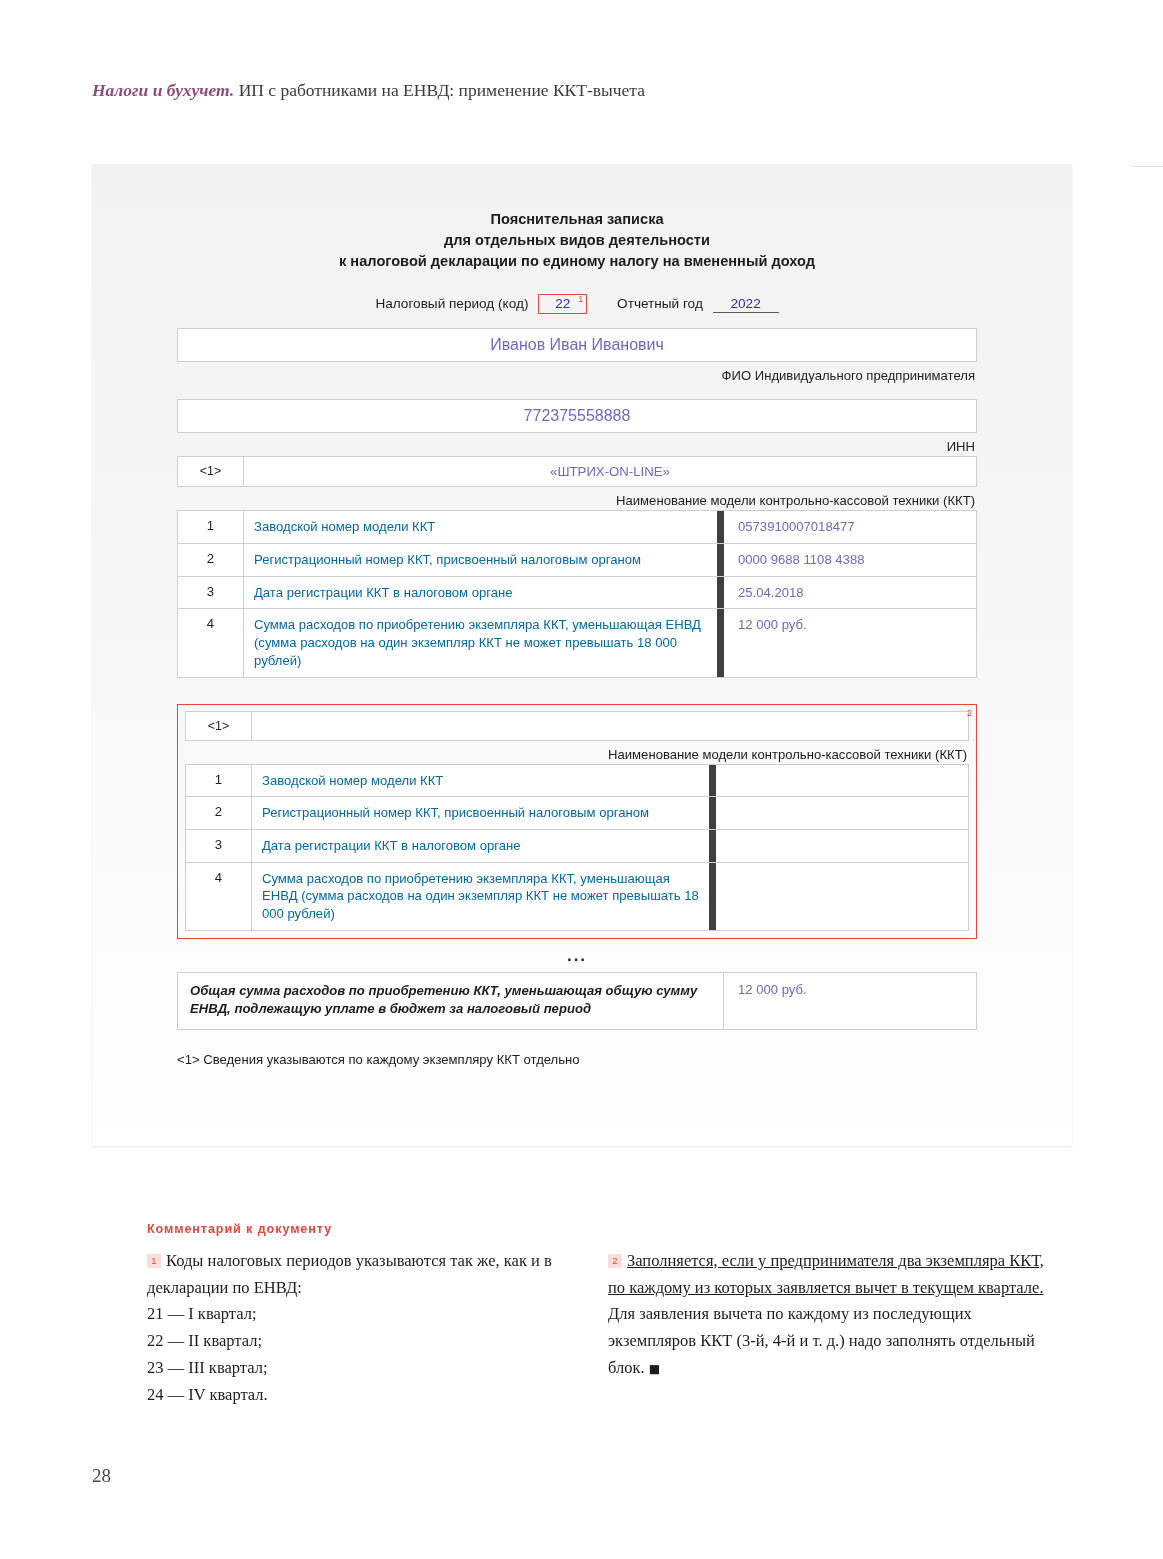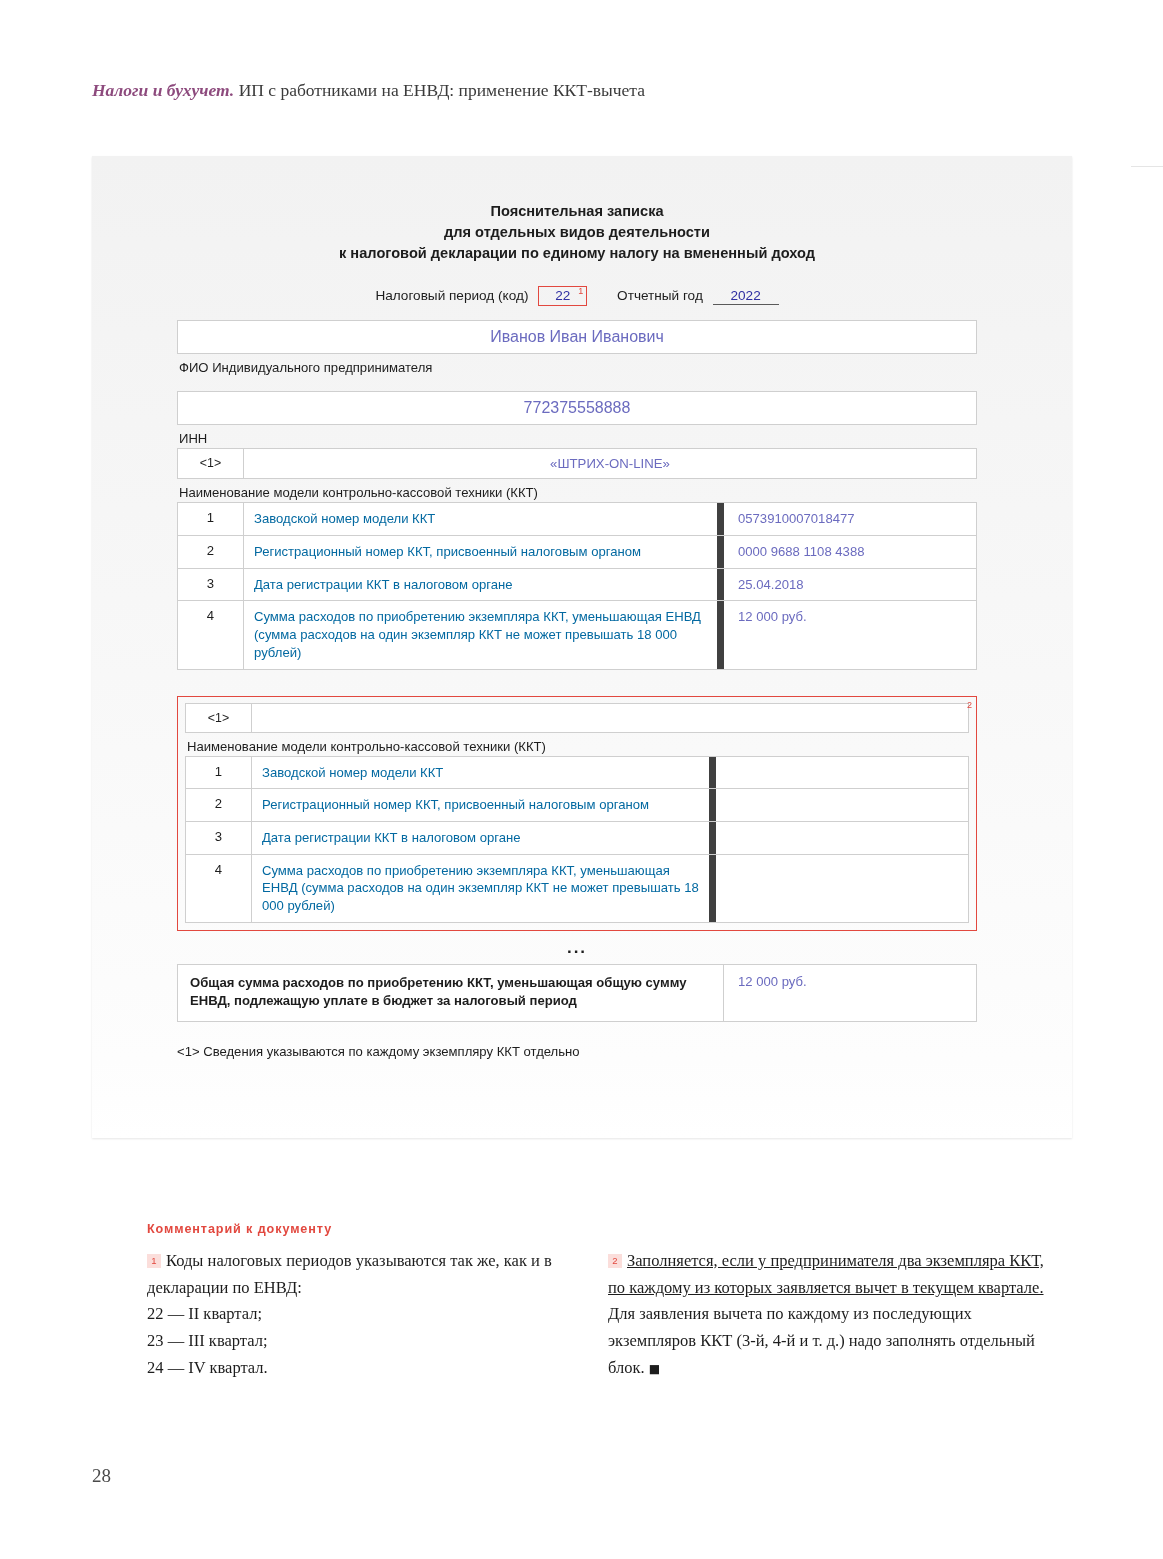--- a/index.html
+++ b/index.html
@@ -28,21 +28,21 @@
     font-weight: bold;
     font-style: italic;
     color: #8d4a7d;
     font-family: "Liberation Serif", serif;
   }
 
   
   .doc-card {
     position: absolute;
     left: 92px;
-    top: 156px;
+    top: 164px;
     width: 980px;
     height: 982px;
     background: linear-gradient(to bottom, #f2f2f2 0%, #f7f7f7 45%, #fdfdfd 92%, #ffffff 100%);
     box-shadow: 0 1px 2px rgba(0,0,0,0.10);
   }
   .doc-inner {
     position: absolute;
     left: 85px;
     top: 45px;
     width: 800px;
@@ -99,21 +99,21 @@
   .fullbox {
     margin-top: 14px;
     border: 1px solid #cfcfcf;
     background: #fff;
     text-align: center;
     color: #6b6bbf;
     font-size: 16px;
     padding: 7px 20px;
   }
   .caption {
-    text-align: left;
+    text-align: right;
     font-size: 13.1px;
     color: #1d1d1d;
     padding: 6px 2px 2px 2px;
   }
 
   .row {
     display: flex;
     border: 1px solid #cfcfcf;
     border-top: none;
     background: #fff;
@@ -188,20 +188,21 @@
     margin-top: 2px;
   }
   .total-label {
     flex: 1 1 auto;
     border-right: 1px solid #cfcfcf;
     font-size: 13.1px;
     font-weight: bold;
     color: #1d1d1d;
     padding: 9px 10px 10px 12px;
     line-height: 1.42;
+    font-style: italic;
   }
   .total-value {
     width: 252px;
     flex: 0 0 252px;
     font-size: 13.1px;
     color: #6b6bbf;
     padding: 9px 8px 9px 14px;
   }
 
   .doc-footnote {
@@ -374,20 +375,21 @@
     <div class="doc-footnote">&lt;1&gt; Сведения указываются по каждому экземпляру ККТ отдельно</div>
   </div>
 </div>
 
 <div class="comment-title">Комментарий к документу</div>
 
 <div class="comment-col comment-left">
   <p style="margin:0 0 0 0;">
     <span class="marker">1</span><span>Коды налоговых периодов указываются так же, как и в декларации по ЕНВД:</span>
   </p>
+  <div>21 — I квартал;</div>
   <div>22 — II квартал;</div>
   <div>23 — III квартал;</div>
   <div>24 — IV квартал.</div>
 </div>
 
 <div class="comment-col comment-right">
   <p style="margin:0 0 0 0;text-decoration:underline;">
     <span class="marker">2</span><span>Заполняется, если у предпринимателя два экземпляра ККТ, по каждому из которых заявляется вычет в текущем квартале.</span>
   </p>
   <p style="margin:0;">

